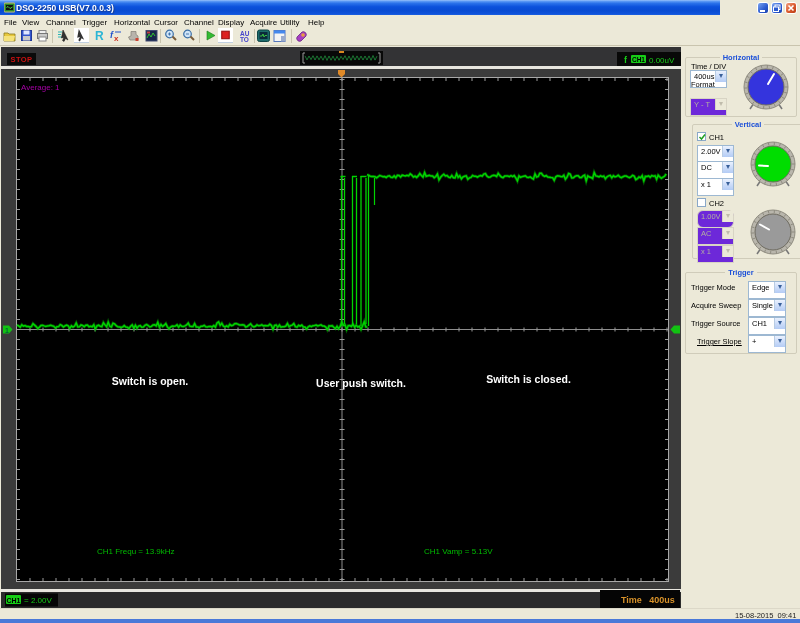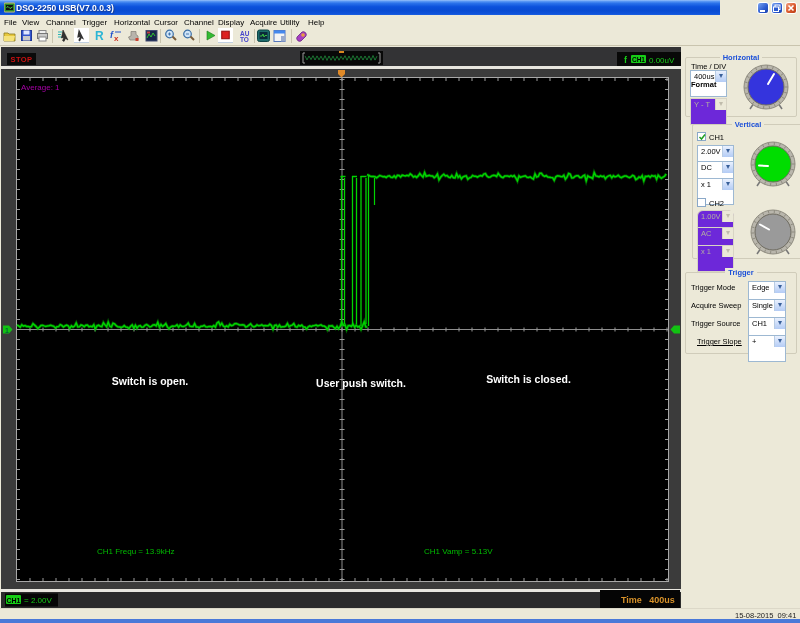--- a/index.html
+++ b/index.html
@@ -28,21 +28,21 @@
 #status { left:0; top:608px; width:800px; height:11px; background:#ece9d8;
   border-top:1px solid #dcd8c8; font-size:7.5px; color:#222; white-space:nowrap; }
 #taskbar { left:0; top:619px; width:800px; height:4px; background:#4a79d8; }
 
 
 #panel { left:681px; top:47px; width:119px; height:561px; background:#ece9d8; }
 .group { position:absolute; left:4px; width:112px; border:1px solid #d0ccba; border-radius:2px; }
 .gtitle { position:absolute; top:-5px; width:100%; text-align:center; font-size:7.5px; line-height:9px; }
 .gtitle b { background:#ece9d8; color:#1c50d8; font-size:7.5px; font-weight:bold; padding:0 3px; }
 .lbl { position:absolute; font-size:7.5px; color:#000; }
-.combo { position:absolute; height:27px; background:#fff; border:1px solid #9db8d2; font-size:7.5px;
+.combo { position:absolute; height:18px; background:#fff; border:1px solid #9db8d2; font-size:7.5px;
   color:#000; line-height:12px; padding-left:3px; }
 .combo .btn { position:absolute; right:0; top:0; width:11px; height:11px;
   background:linear-gradient(180deg,#eaf1fe,#cdddf9 50%,#b4ccf5); border-left:1px solid #b8cce4; color:#38609a;
   font-size:8px; line-height:10px; text-align:center; }
 .combo.dis { background:#6d28d9; border-color:#d8d4c4; color:#b4b0a0; }
 .combo.dis .btn { background:#ece9d8; border-left:1px solid #d8d4c4; color:#c0bcac; }
 .cb { position:absolute; width:9px; height:9px; background:#fff; border:1px solid #8aa8c8; }
 </style></head><body>
 
 <div id="title" class="abs">
@@ -222,21 +222,21 @@
   <rect x="600" y="590" width="80" height="18" fill="#050505"></rect>
   <text x="621" y="603" fill="#d8922a" font-size="9" font-weight="bold">Time&nbsp;&nbsp;&nbsp;400us</text>
 </svg>
 
 <div id="panel" class="abs">
 
   <div class="group" style="top:10px; height:60px;">
     <div class="gtitle"><b>Horizontal</b></div>
     <div class="lbl" style="left:5px;top:4px;">Time / DIV</div>
     <div class="combo" style="left:4px;top:12px;width:37px;">400us<span class="btn">▾</span></div>
-    <div class="lbl" style="left:5px;top:22px;font-weight:bold">Format</div>
+    <div class="lbl" style="left:5px;top:22px;font-weight:normal">Format</div>
     <div class="combo dis" style="left:4px;top:40px;width:37px;">Y - T<span class="btn">▾</span></div>
     <svg style="position:absolute;left:56px;top:4.5px" width="48" height="48" viewBox="-24 -24 48 48">
     <g stroke="#777" stroke-width="1.5">
           <path d="M-12 16 L-16 22"></path>
           <path d="M12 16 L16 22"></path>
         </g>
     <circle r="22" fill="#b9b6ac"></circle>
     <circle r="22" fill="none" stroke="#8f8c80" stroke-width="1"></circle>
     <g stroke="#8f8c80" stroke-width="1">
           <line x1="19.0" y1="0.0" x2="22.0" y2="0.0"></line>

